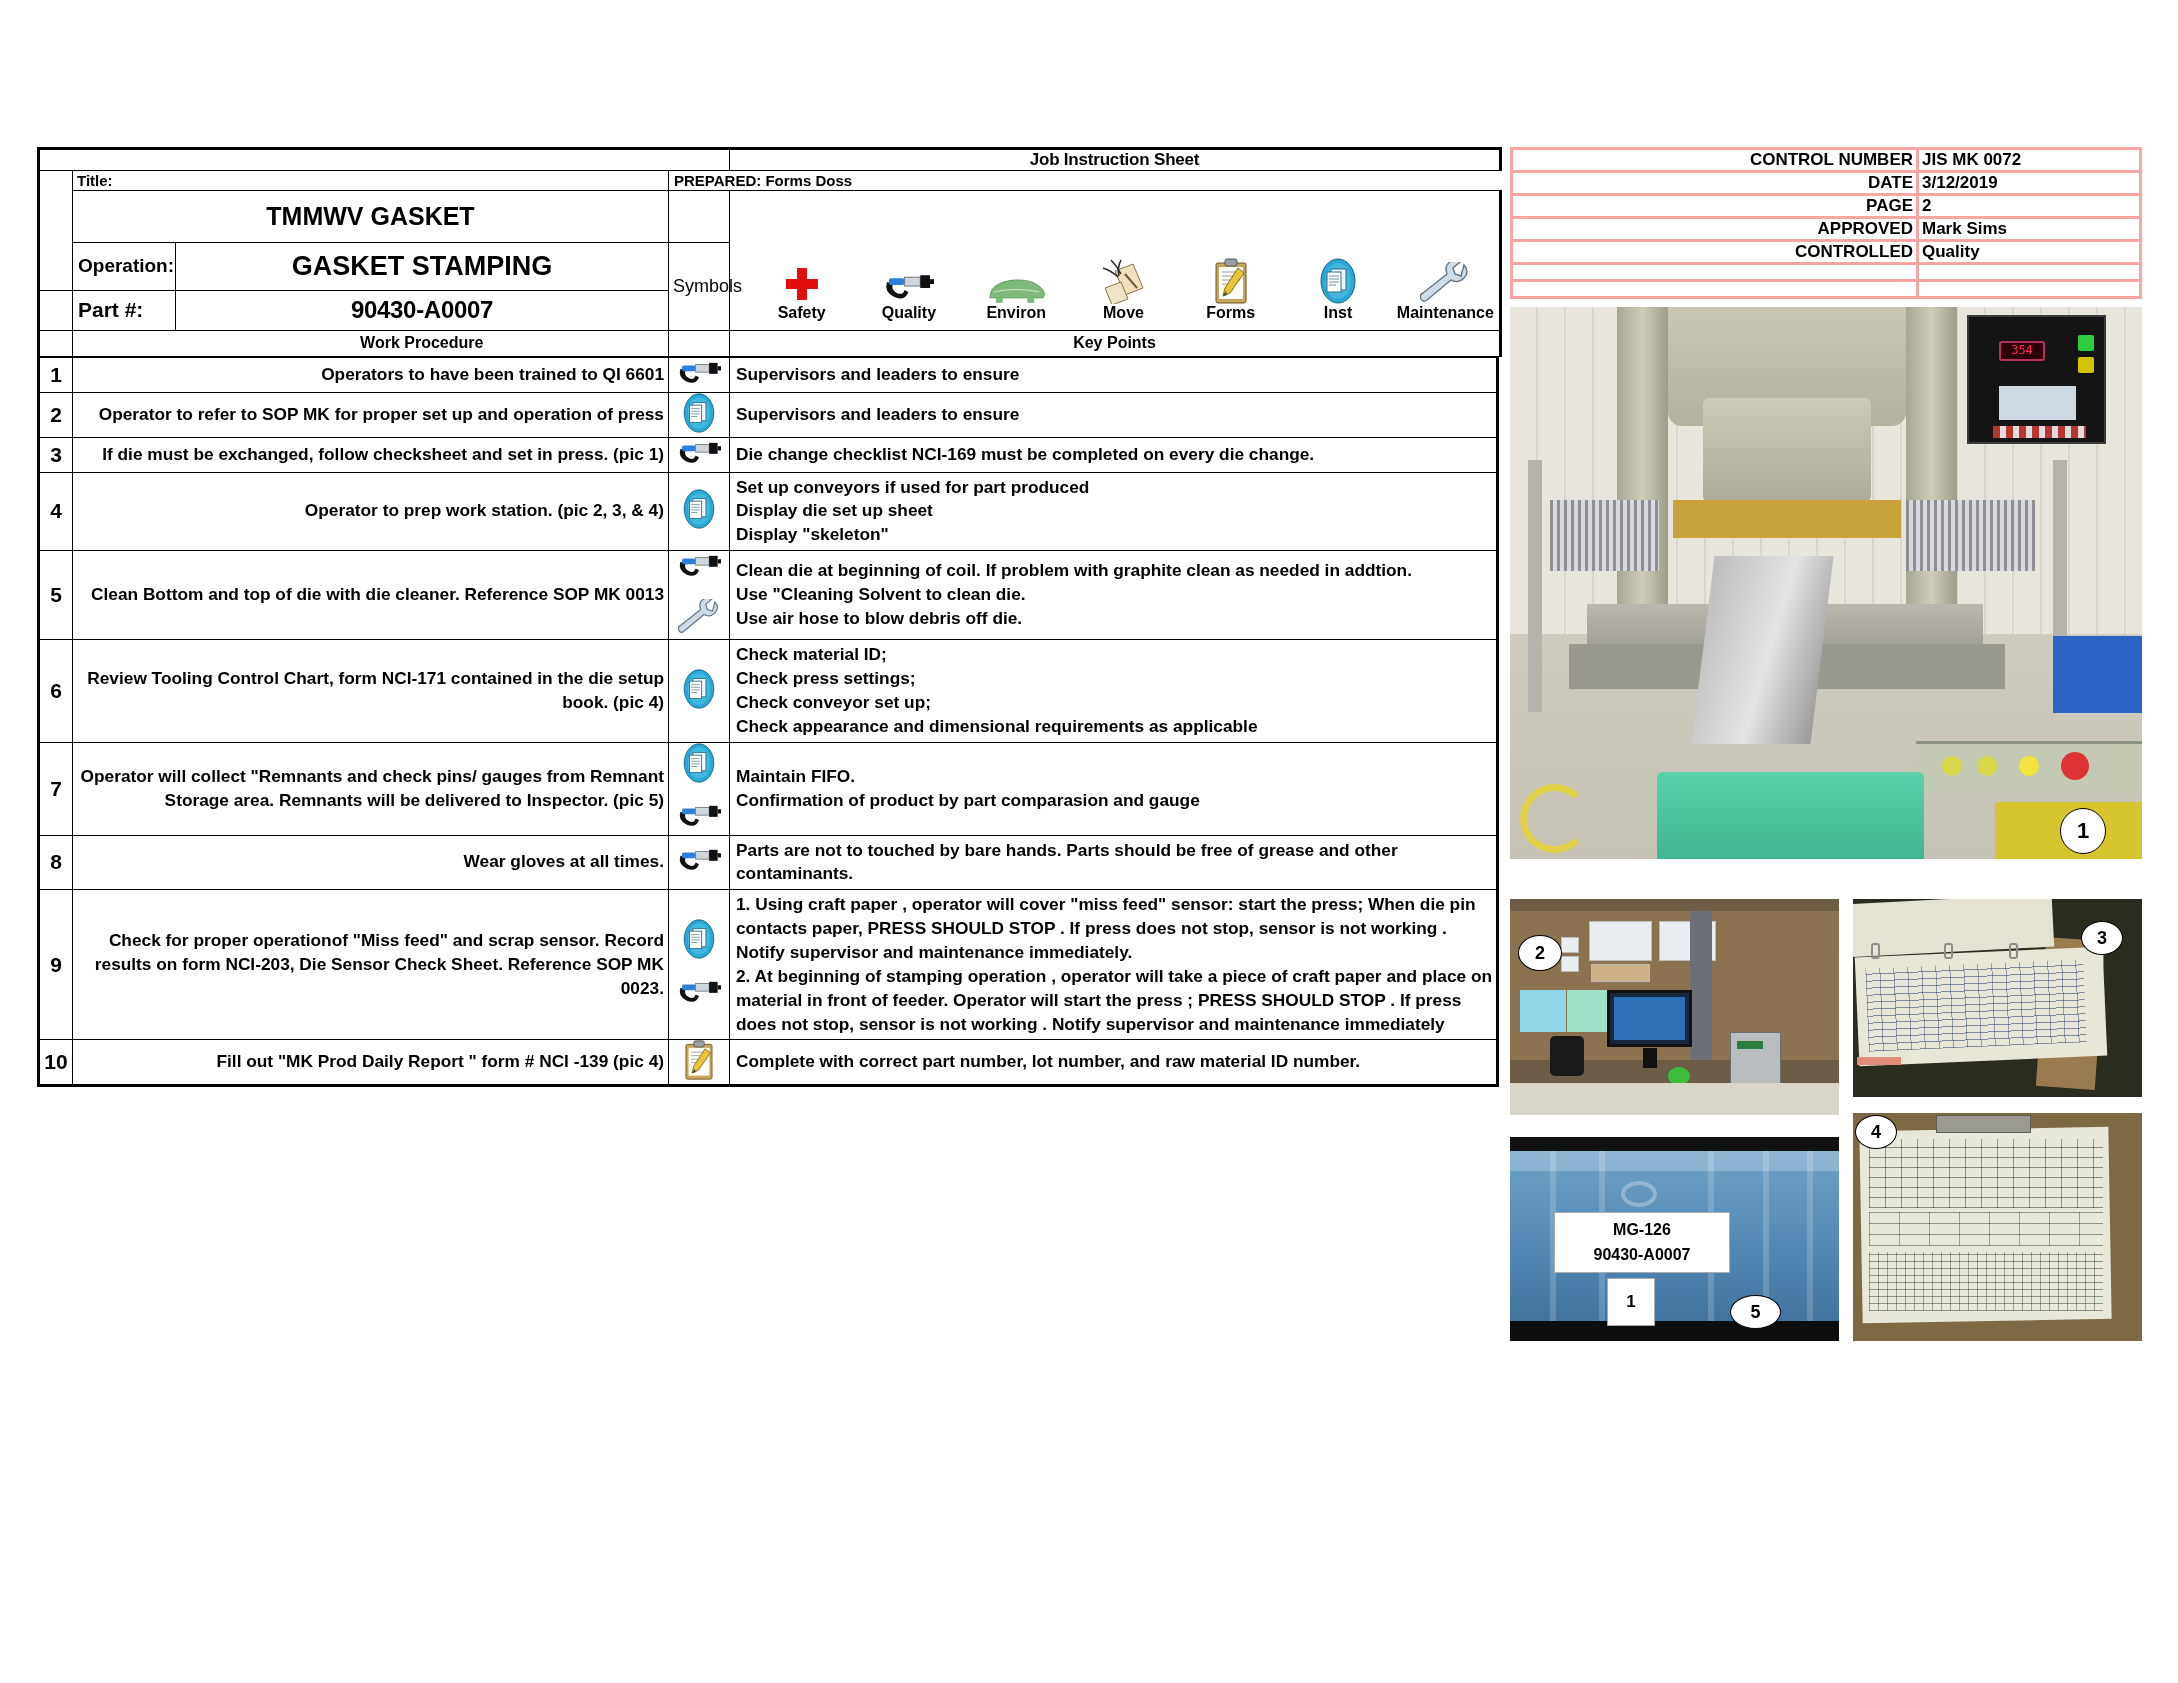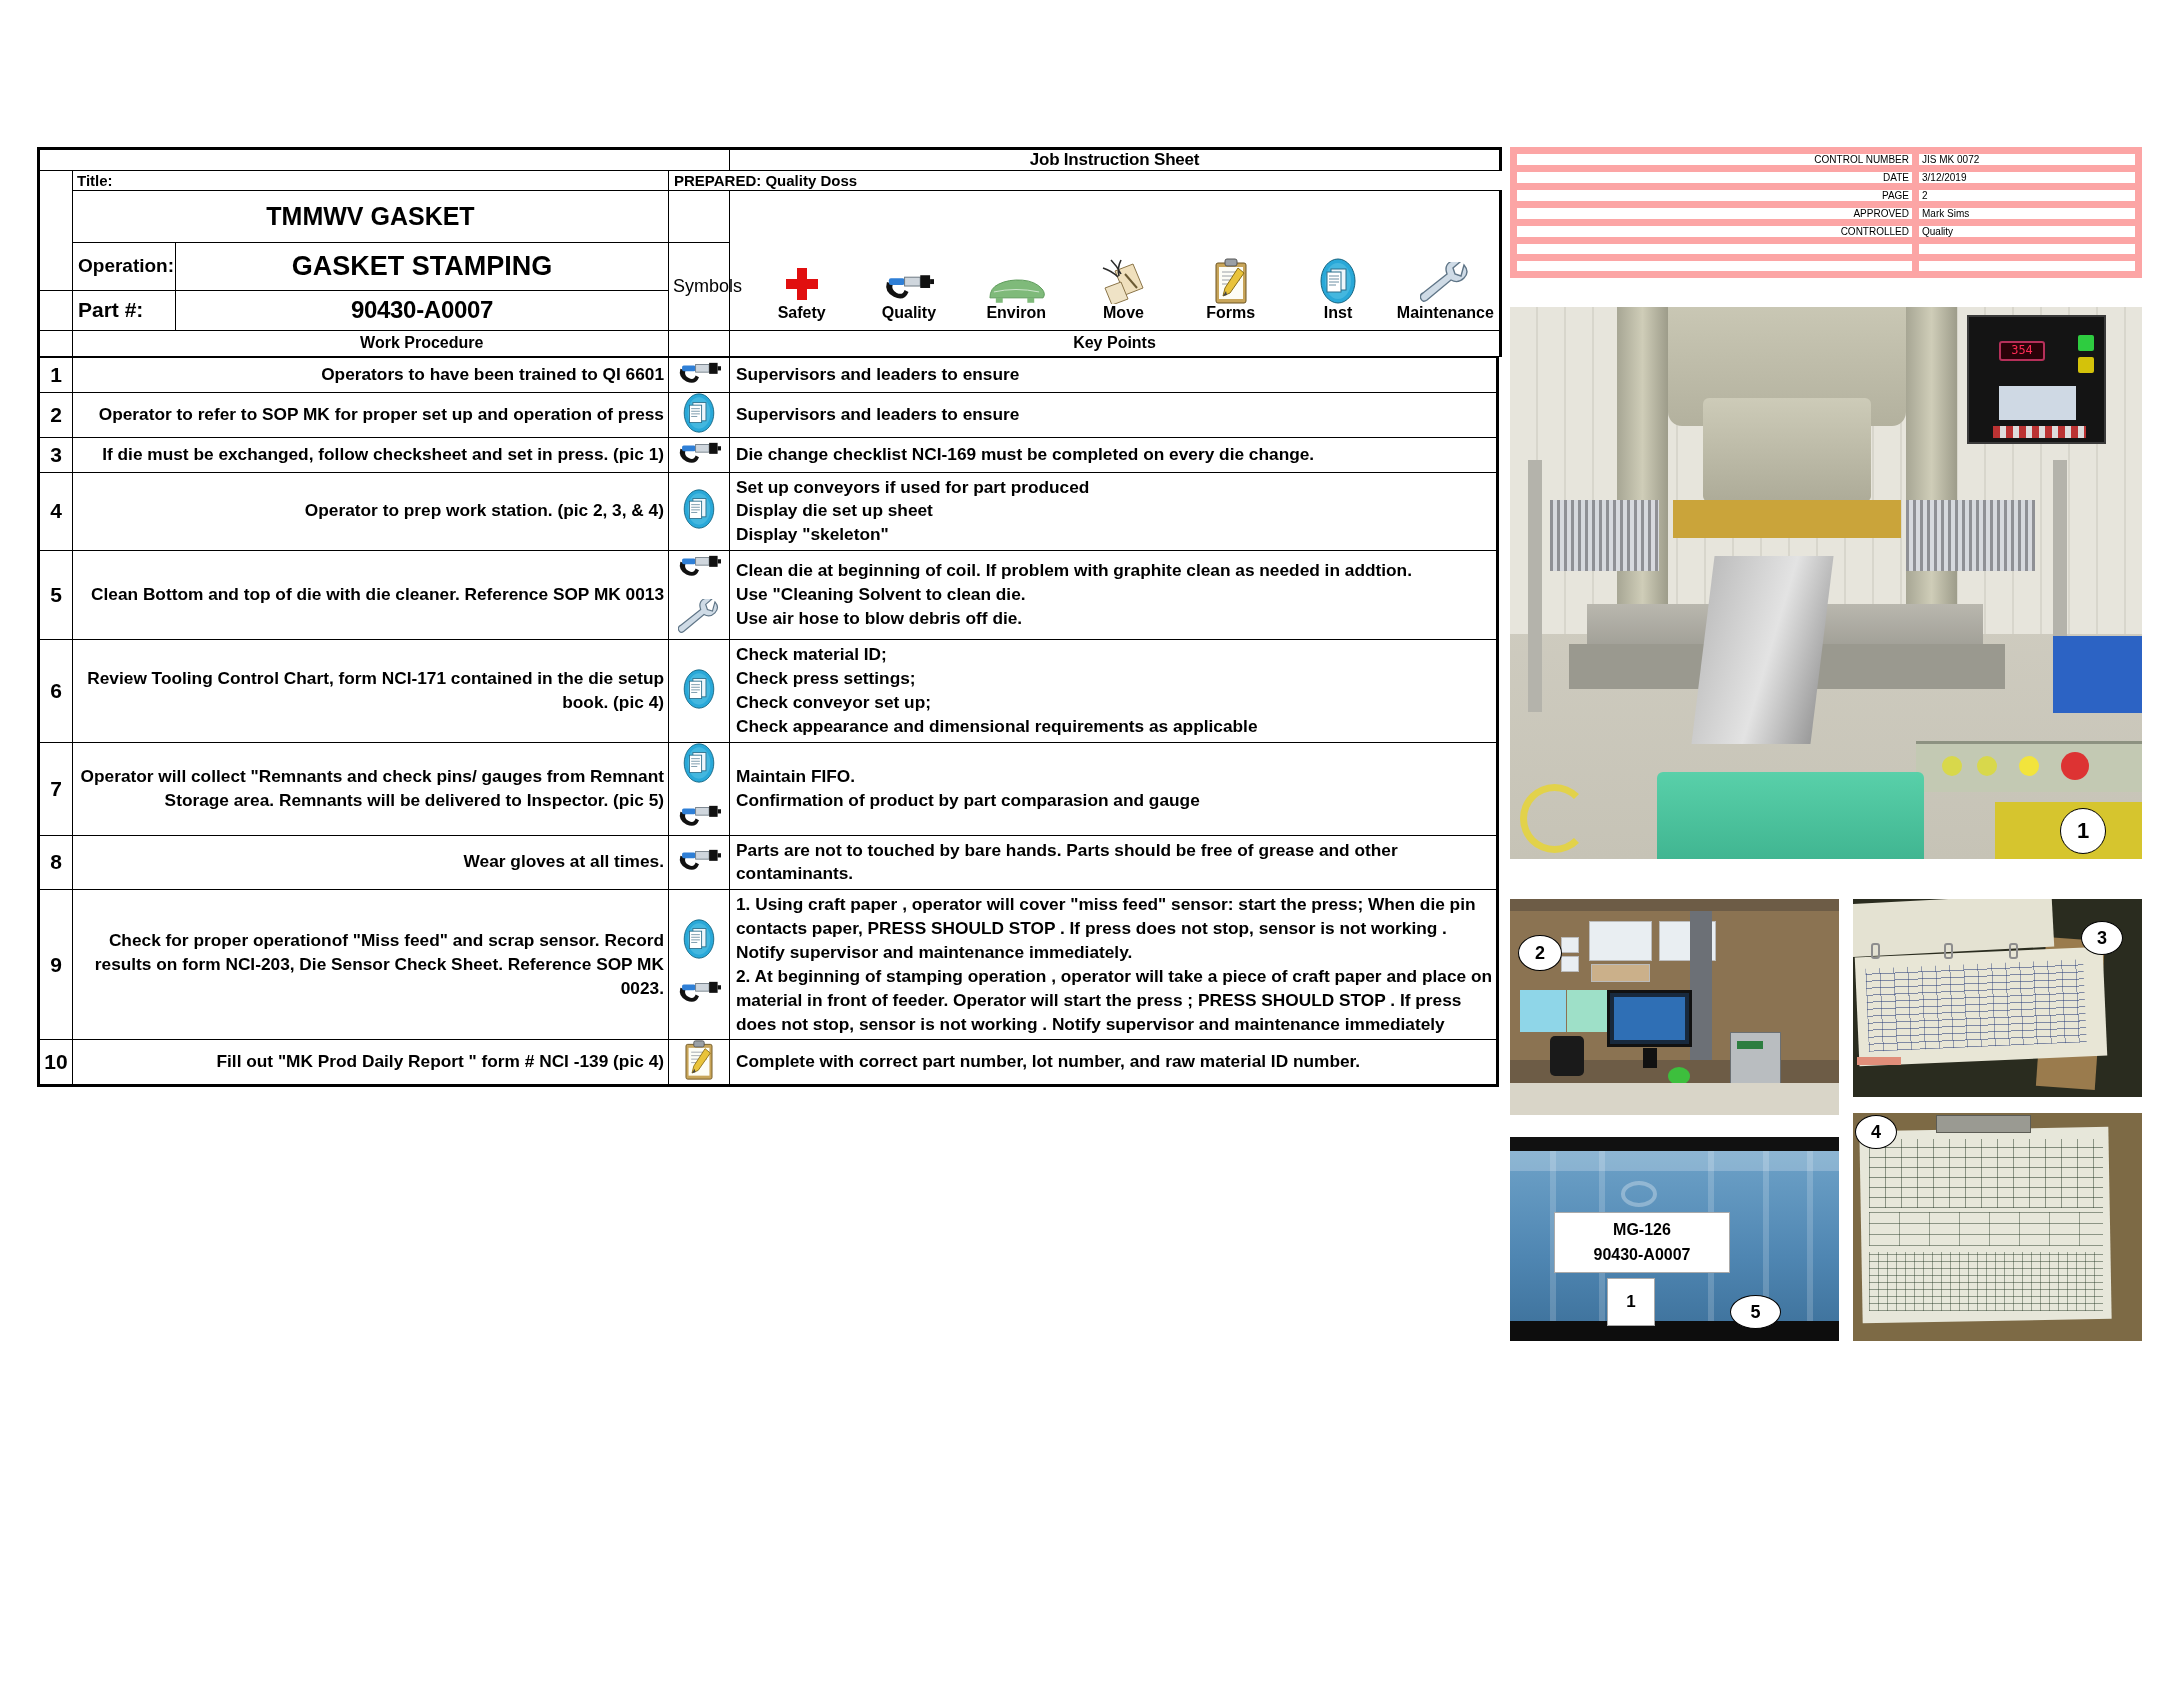--- a/index.html
+++ b/index.html
@@ -48,21 +48,21 @@
   table.proc td { border:1px solid #000; padding:0; vertical-align:middle; }
   td.num   { width:34px;  text-align:center; font-weight:bold; font-size:21px; }
   td.work  { width:592px; font-weight:bold; font-size:17.3px; line-height:1.38; padding:3px 4px 3px 6px !important;text-align:right; }
   td.sym   { width:61px;  text-align:center; }
   td.key   { font-weight:bold; font-size:17.3px; line-height:1.38; padding:3px 4px 3px 6px !important; }
   td.sym .stack { display:flex; flex-direction:column; align-items:center; justify-content:center; gap:14px; }
 
   
   #ctrl { position:absolute; left:1510px; top:147px; width:632px; }
   table.ctrl { width:632px; border-collapse:collapse; table-layout:fixed; }
-  table.ctrl td { border:7px solid #fca5a5; height:17px; font-size:10px; font-weight:normal; padding:0 3px; }
+  table.ctrl td { border:3px solid #fca5a5; height:17px; font-size:17px; font-weight:bold; padding:0 3px; }
   td.ck { text-align:right; }
   td.cv { width:223px; text-align:left; }
 
   
   #photos { position:absolute; left:1510px; top:307px; width:632px; }
   .ph { position:absolute; overflow:hidden; background:#222; }
   .callout {
     position:absolute; background:#fff; border:1.5px solid #000;
     border-radius:50%; display:flex; align-items:center; justify-content:center;
     font-weight:bold; font-family:"Liberation Sans", sans-serif; color:#000;
@@ -187,21 +187,21 @@
         <td class="b-top nb-l nb-r"></td>
         <td class="b-top nb-l nb-r"></td>
         <td class="b-top b-right jis-title">Job Instruction Sheet</td>
       </tr>
       <tr style="height:20px;">
         <td class="b-left" rowspan="3"></td>
         <td class="lbl-sm nb-r">Title:</td>
         <td class="nb-l"></td>
         <td class="prep nb-r" colspan="2">
           <span>PREPARED:</span>
-          <span>Quality Doss</span>
+          <span>Forms Doss</span>
         </td>
       </tr>
       <tr style="height:52px;">
         <td class="title-big nb-r" colspan="2">TMMWV GASKET</td>
         <td class="nb-b nb-r"></td>
         <td class="b-right nb-b"></td>
       </tr>
       <tr style="height:36px;">
         <td class="op-lbl">Operation:</td>
         <td class="op-big">GASKET STAMPING</td>

